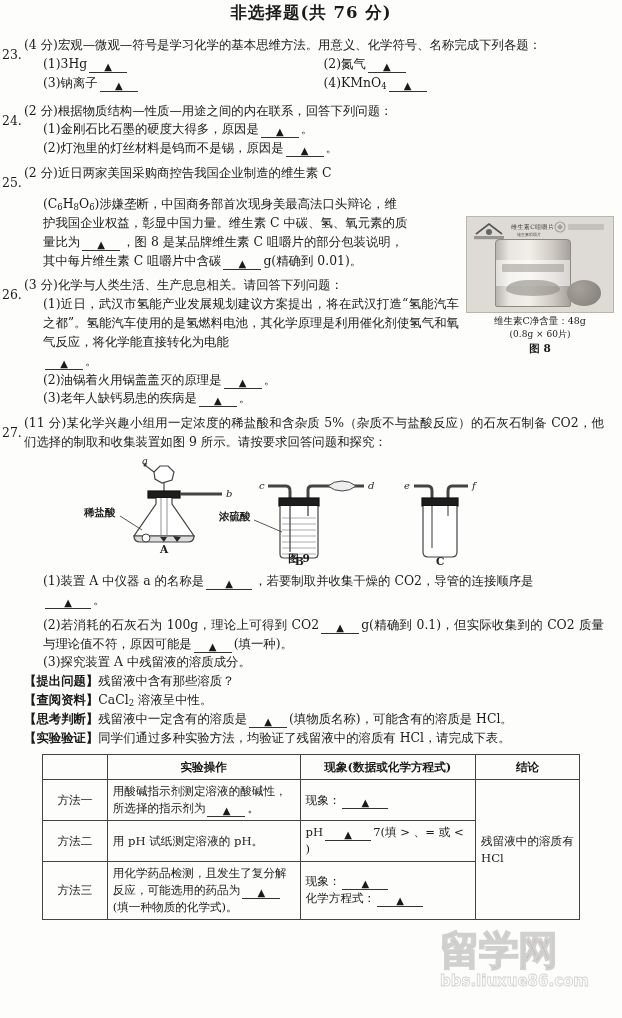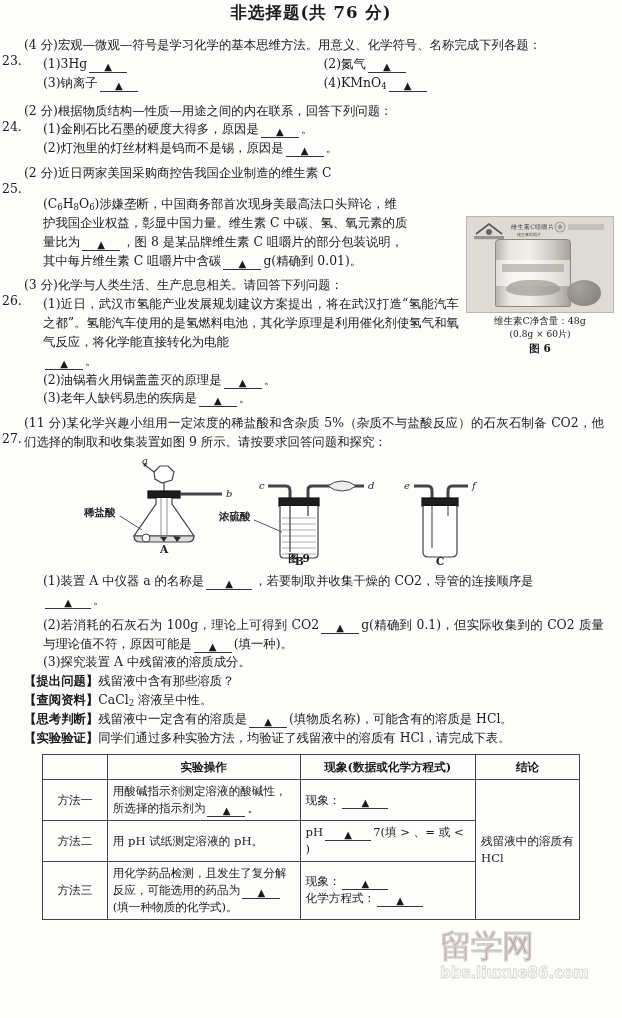--- a/index.html
+++ b/index.html
@@ -27,21 +27,21 @@
   .q{
     position:relative;
     font-size:12.4px;
     line-height:1.52;
     margin:0 18px 0 24px;
     text-align:justify;
   }
   .q-num{
     position:absolute;
     left:-22px;
-    top:16px;
+    top:10px;
     font-size:12.4px;
     font-weight:normal;
   }
   .q-body{display:block;}
   .indent{padding-left:19px;display:block;}
   .sub{display:block;padding-left:19px;text-indent:0;}
 
   
   .blank{
     display:inline-block;
@@ -129,21 +129,21 @@
     position:absolute;
     right:2px;
     bottom:6px;
     width:180px;height:82px;
     opacity:.45;
     pointer-events:none;
     user-select:none;
   }
   .wm-main{
     font-family:"DejaVu Sans","Liberation Sans",sans-serif;
-    font-size:32px;font-weight:normal;
+    font-size:40px;font-weight:bold;
     color:#7f1d1d;
     -webkit-text-stroke:1.5px #9a9a9a;
     letter-spacing:-1px;
     line-height:1;
     white-space:nowrap;
   }
   .wm-sub{
     font-family:"DejaVu Sans","Liberation Sans",sans-serif;
     font-size:15px;font-weight:bold;color:#fff;
     -webkit-text-stroke:.8px #9a9a9a;
@@ -209,21 +209,21 @@
       <div class="pkg-sub">维生素咀嚼片</div>
       <div class="can">
         <div class="can-band"></div>
         <div class="can-label"></div>
         <div class="can-wave"></div>
       </div>
       <div class="tablet"></div>
     </div>
     <div class="fig8-cap1">维生素C净含量：48g</div>
     <div class="fig8-cap2">(0.8g × 60片)</div>
-    <div class="fig8-cap3">图 6</div>
+    <div class="fig8-cap3">图 8</div>
   </div>
 
   <div class="gap-s"></div>
 
   <div class="q">
     <span class="q-num">26.</span>
     <span class="q-body"><span>(3 分)</span><span>化学与人类生活、生产息息相关。请回答下列问题：</span></span>
     <span class="sub" style="padding-right:145px;"><span>(1)</span><span>近日，武汉市氢能产业发展规划建议方案提出，将在武汉打造“氢能汽车之都”。氢能汽车使用的是氢燃料电池，其化学原理是利用催化剂使氢气和氧气反应，将化学能直接转化为电能</span></span>
     <span class="indent"><span class="blank">▲</span>。</span>
     <span class="sub"><span>(2)</span><span>油锅着火用锅盖盖灭的原理是</span><span class="blank">▲</span>。</span>

